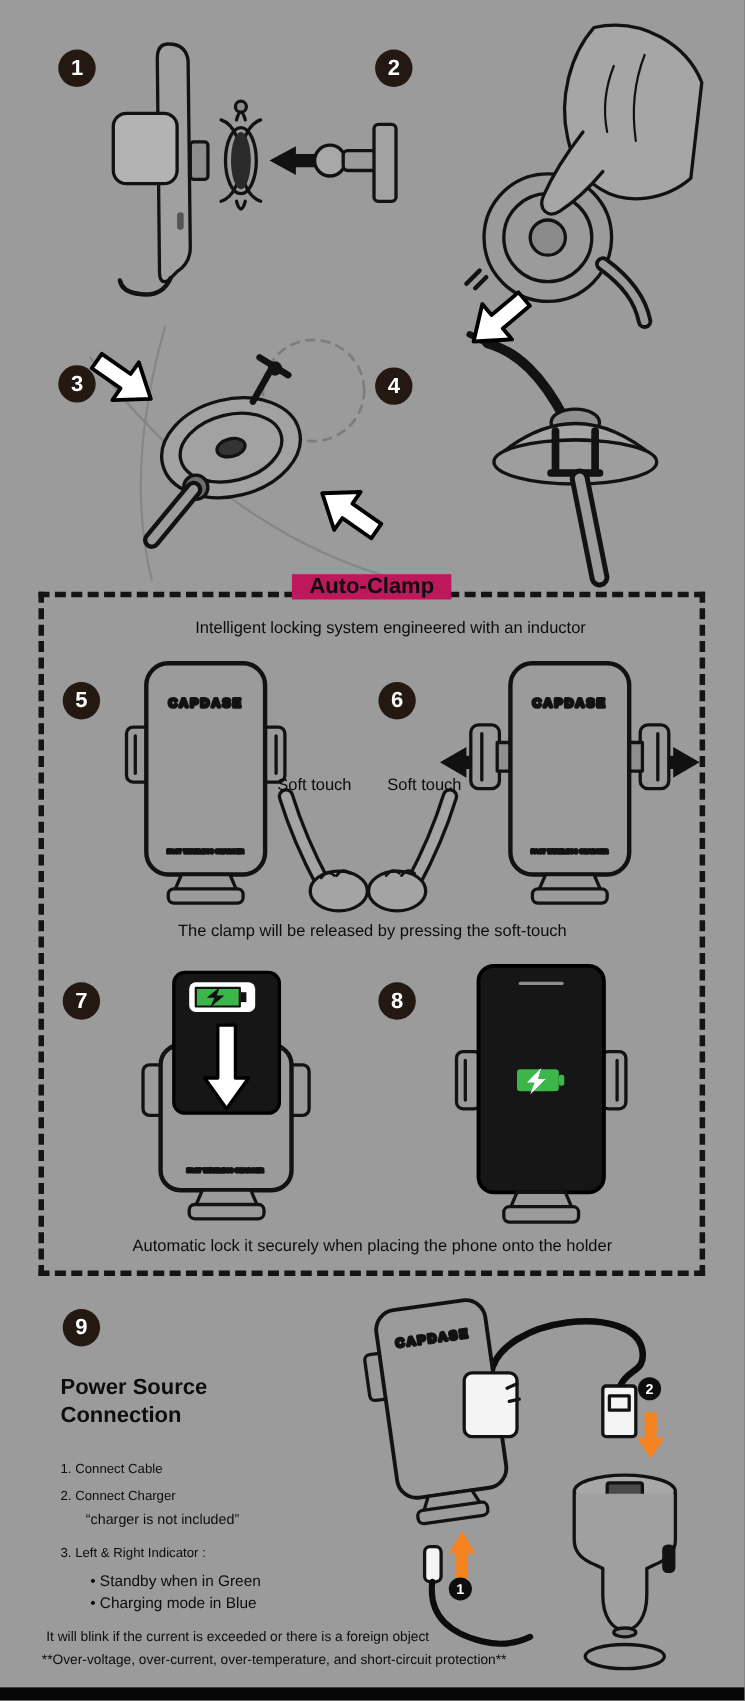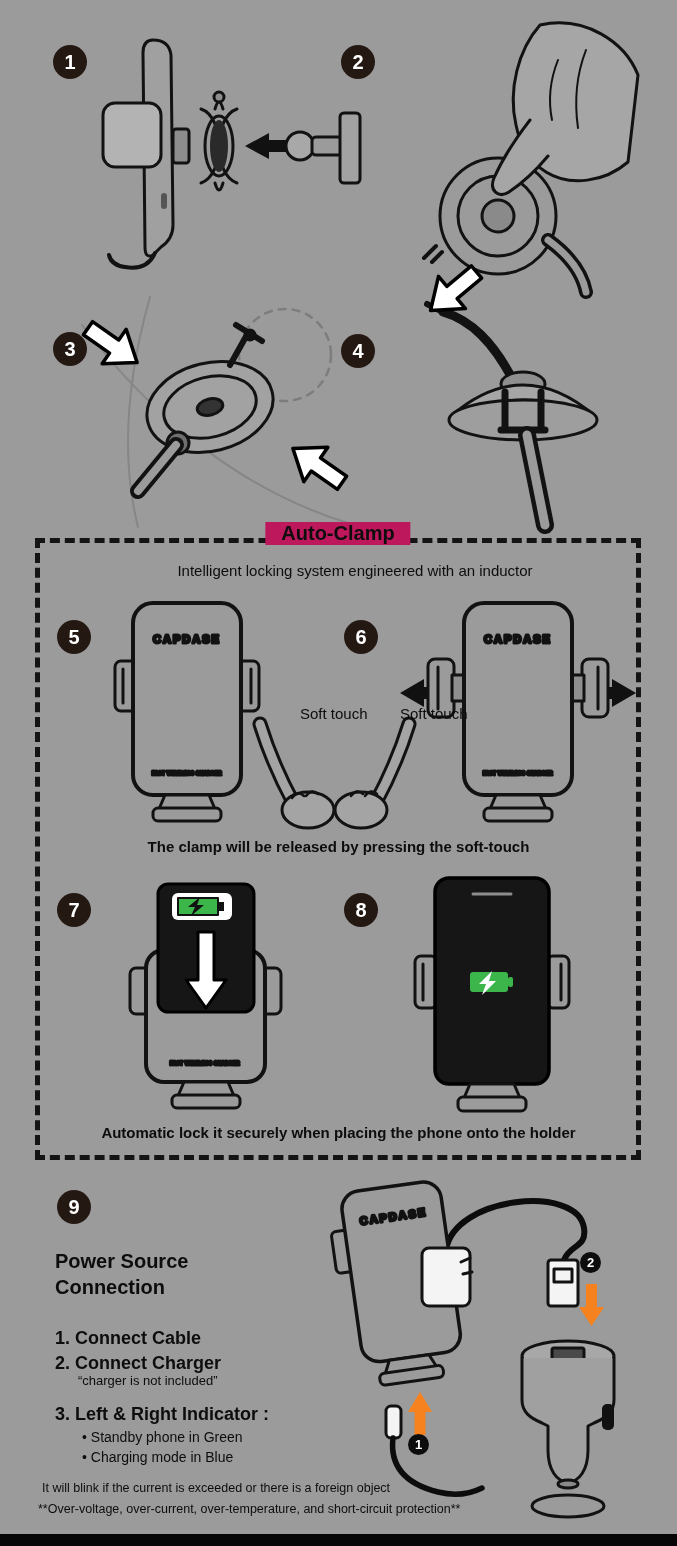--- a/index.html
+++ b/index.html
@@ -18,24 +18,24 @@
     position:absolute; width:21px; height:21px; border-radius:50%;
     background:#0d0d0d; color:#ffffff; font-size:13px; font-weight:bold;
     display:flex; align-items:center; justify-content:center;
   }
   .clamp-box { position:absolute; left:35px; top:538px; width:606px; height:622px; border:5px dashed #141414; }
   .clamp-title {
     position:absolute; left:50%; top:-21px; transform:translateX(-50%);
     background:#be185d; padding:0 16px; font-size:20px; font-weight:bold; white-space:nowrap;
   }
   .clamp-sub { position:absolute; left:0; top:19px; width:100%; text-align:center; font-size:15px;margin-left:17px; }
-  .center-text { position:absolute; left:0; width:677px; text-align:center; font-size:15px; line-height:19px;font-weight:bold; }
-  .soft-touch { position:absolute; font-size:15px;margin-left:48px; }
+  .center-text { position:absolute; left:0; width:677px; text-align:center; font-size:15px; line-height:19px; }
+  .soft-touch { position:absolute; font-size:15px; }
   .pw-title { position:absolute; font-size:20px; font-weight:bold; line-height:26px;margin-top:16px; }
-  .pw-item { position:absolute; font-size:18px; font-weight:bold; }
+  .pw-item { position:absolute; font-size:12px; font-weight:normal; }
   .pw-note { position:absolute; font-size:13px; }
   .pw-bullet { position:absolute; font-size:14px; }
   .pw-foot { position:absolute; font-size:12.5px; }
   .bottom-bar { position:absolute; left:0; top:1534px; width:677px; height:12px; background:#060606; }
   svg { position:absolute; overflow:visible; }
   .svg-brand { font-family:"Liberation Sans","DejaVu Sans",sans-serif; font-size:11px; font-weight:bold; letter-spacing:2px; fill:#161616; text-anchor:middle; }
   .svg-tiny { font-family:"Liberation Sans","DejaVu Sans",sans-serif; font-size:4.5px; letter-spacing:0.5px; fill:#1a1a1a; text-anchor:middle; }
 </style>
 </head>
 <body>
@@ -265,21 +265,21 @@
 
   <div class="pw-title" style="left:55px; top:1232px; width:220px;">
     <div>Power Source</div>
     <div>Connection</div>
   </div>
 
   <div class="pw-item" style="left:55px; top:1328px;">1. Connect Cable</div>
   <div class="pw-item" style="left:55px; top:1353px;">2. Connect Charger</div>
   <div class="pw-note" style="left:78px; top:1373px;">“charger is not included”</div>
   <div class="pw-item" style="left:55px; top:1404px;">3. Left &amp; Right Indicator :</div>
-  <div class="pw-bullet" style="left:82px; top:1429px;">• Standby phone in Green</div>
+  <div class="pw-bullet" style="left:82px; top:1429px;">• Standby when in Green</div>
   <div class="pw-bullet" style="left:82px; top:1449px;">• Charging mode in Blue</div>
   <div class="pw-foot" style="left:42px; top:1481px;">It will blink if the current is exceeded or there is a foreign object</div>
   <div class="pw-foot" style="left:38px; top:1502px;">**Over-voltage, over-current, over-temperature, and short-circuit protection**</div>
 
   <svg style="left:330px; top:1168px;" width="320" height="360" viewBox="0 0 320 360">
     <g fill="none" stroke="#121212" stroke-width="3" stroke-linejoin="round" stroke-linecap="round">
       <path d="M116,82 C124,28 248,16 254,60 C257,80 240,76 234,92" stroke="#0c0c0c" stroke-width="6"></path>
       <g transform="rotate(-8 70 110)">
         <rect x="8" y="55" width="17" height="42" rx="5" fill="#9b9b9b"></rect>
         <rect x="22" y="18" width="100" height="172" rx="18" fill="#9b9b9b" stroke-width="3.5"></rect>

